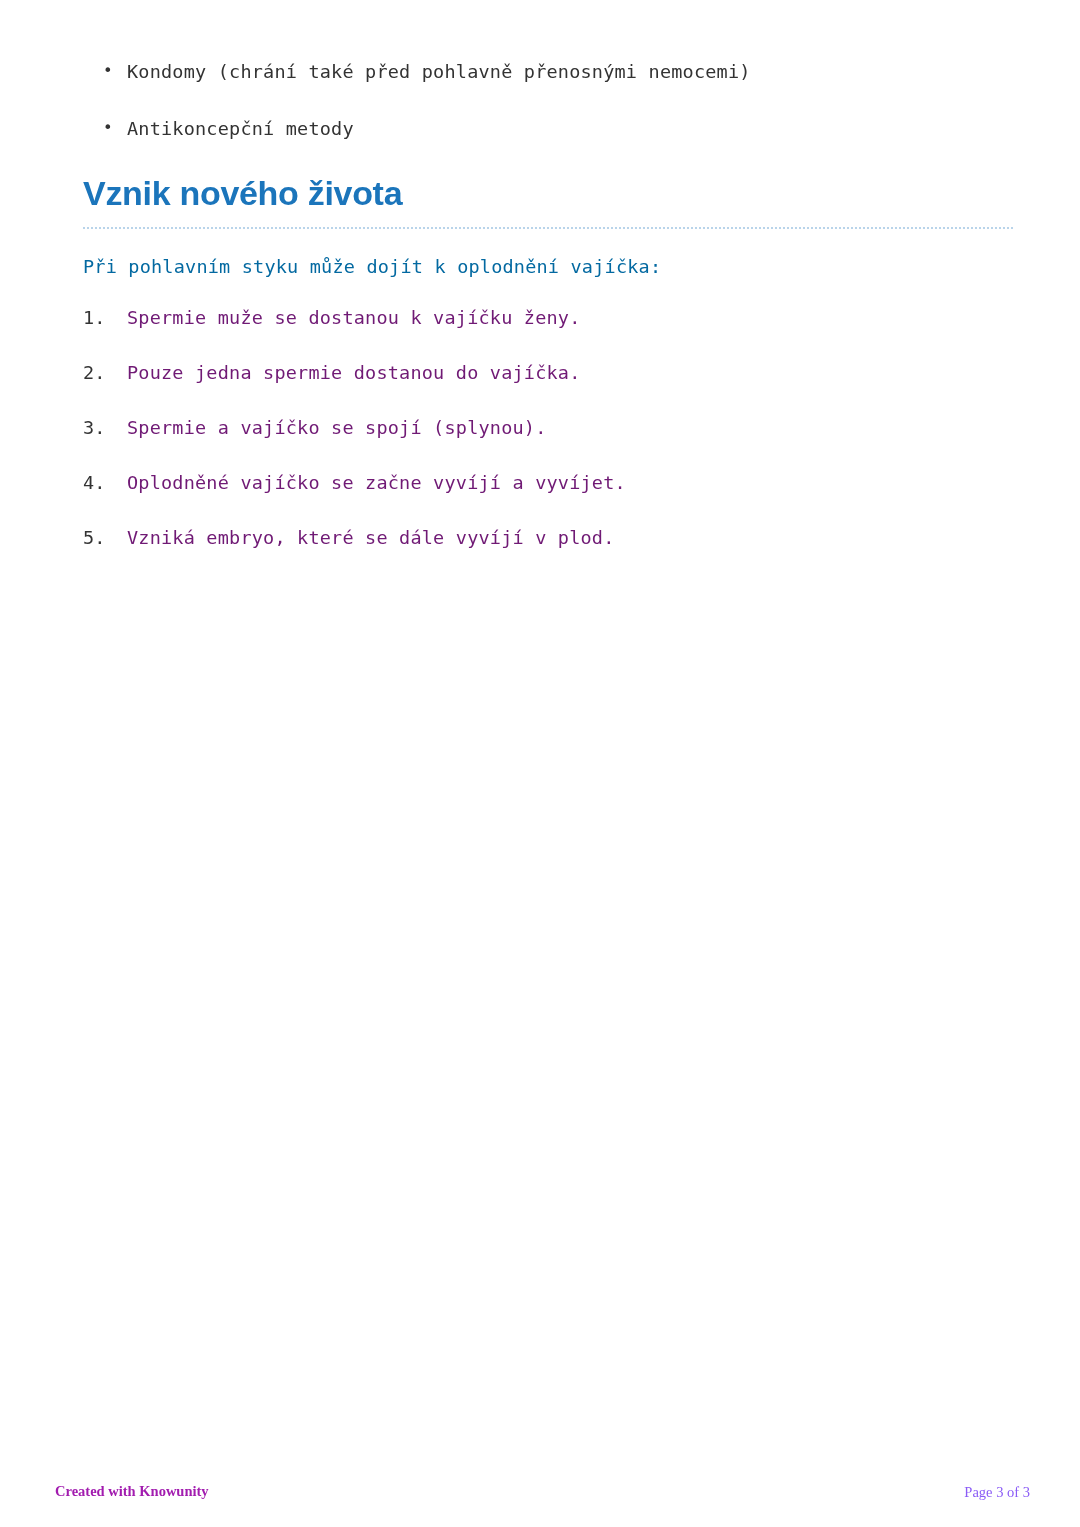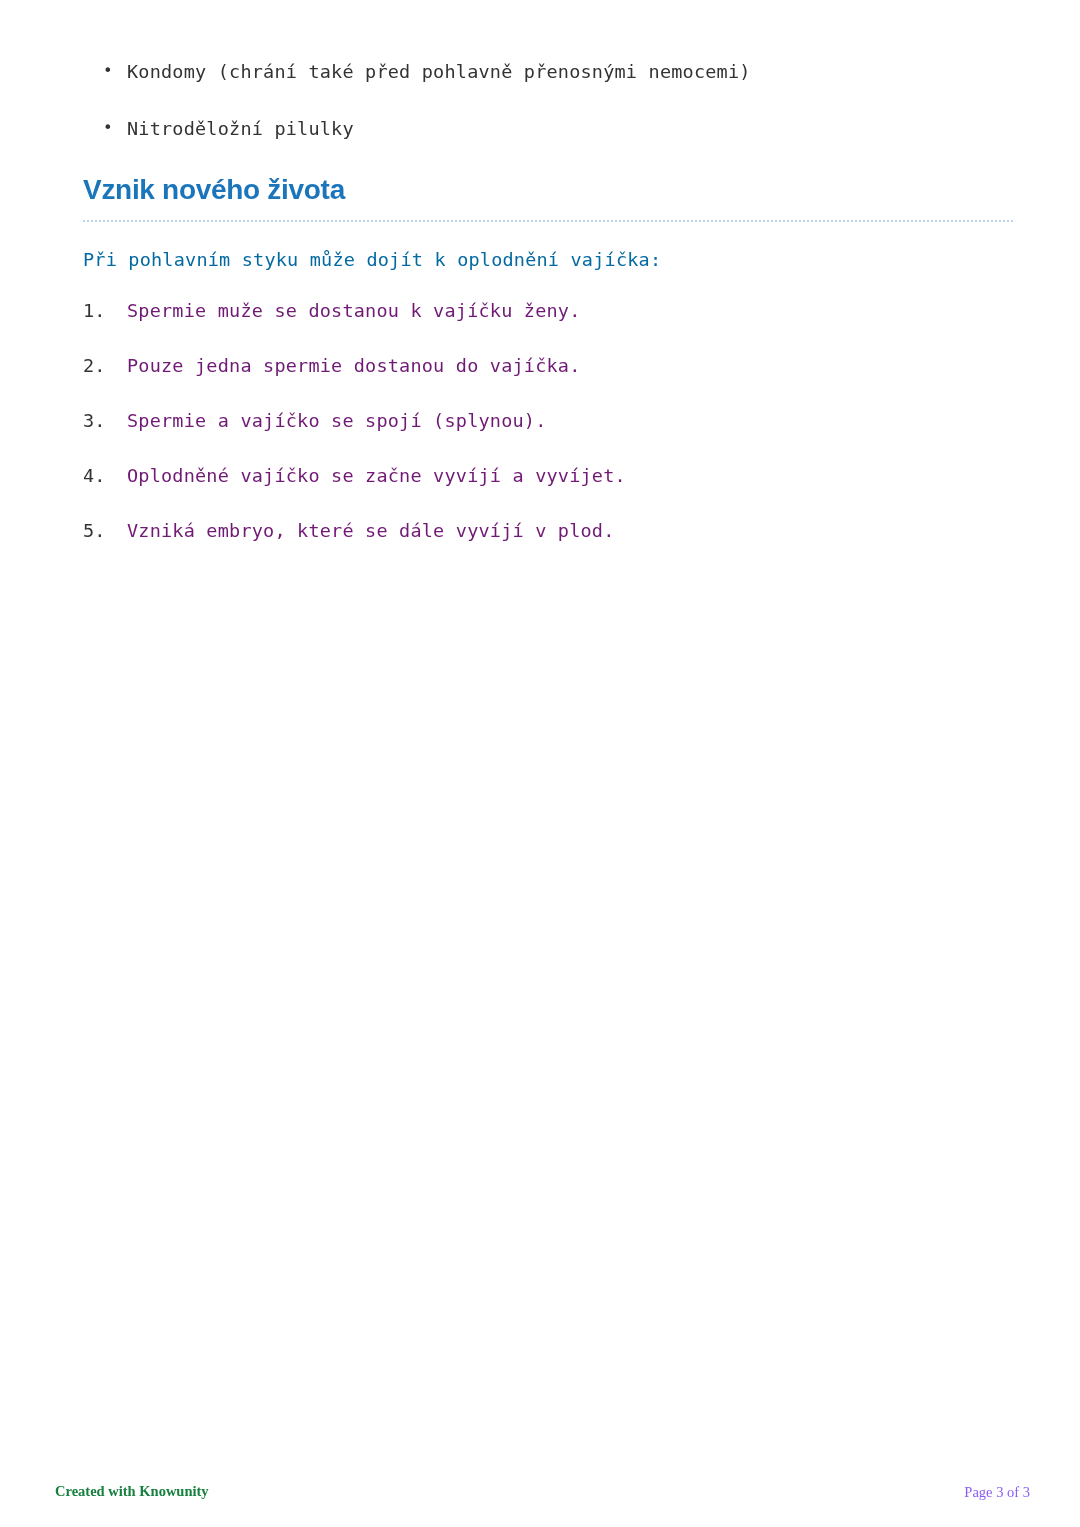--- a/index.html
+++ b/index.html
@@ -39,21 +39,21 @@
   ul.bullet-list li:before {
     content: "\2022";
     position: absolute;
     left: 20px;
     top: 0;
     color: #333333;
     font-size: 16px;
   }
   h2.section-title {
     font-family: "Liberation Sans", sans-serif;
-    font-size: 28px;
+    font-size: 34px;
     font-weight: bold;
     color: #1b75bb;
     margin: 26px 0 0 0;
     padding: 0 0 14px 0;
     letter-spacing: -0.3px;
   }
   .title-rule {
     border-bottom: 2px dotted #b9d4ea;
     width: 930px;
     margin-bottom: 26px;
@@ -95,42 +95,42 @@
     bottom: 20px;
     height: 24px;
   }
   .footer-left {
     position: absolute;
     left: 0;
     top: 0;
     font-family: "Liberation Serif", serif;
     font-weight: bold;
     font-size: 14.5px;
-    color: #15803d;
+    color: #a21caf;
     text-align: center;
   }
   .footer-right {
     position: absolute;
     right: 0;
     top: 1px;
     font-family: "Liberation Serif", serif;
     font-size: 14.5px;
     color: #8b5cf6;
   }
 </style>
 </head>
 <body>
 
 <div class="page">
 
   <div class="content">
 
     <ul class="bullet-list">
       <li>Kondomy (chrání také před pohlavně přenosnými nemocemi)</li>
-      <li>Nitroděložní pilulky</li>
+      <li>Antikoncepční metody</li>
     </ul>
 
     <h2 class="section-title">Vznik nového života</h2>
     <div class="title-rule"></div>
 
     <p class="intro">Při pohlavním styku může dojít k oplodnění vajíčka:</p>
 
     <ol class="numbered-list">
       <li>Spermie muže se dostanou k vajíčku ženy.</li>
       <li>Pouze jedna spermie dostanou do vajíčka.</li>

